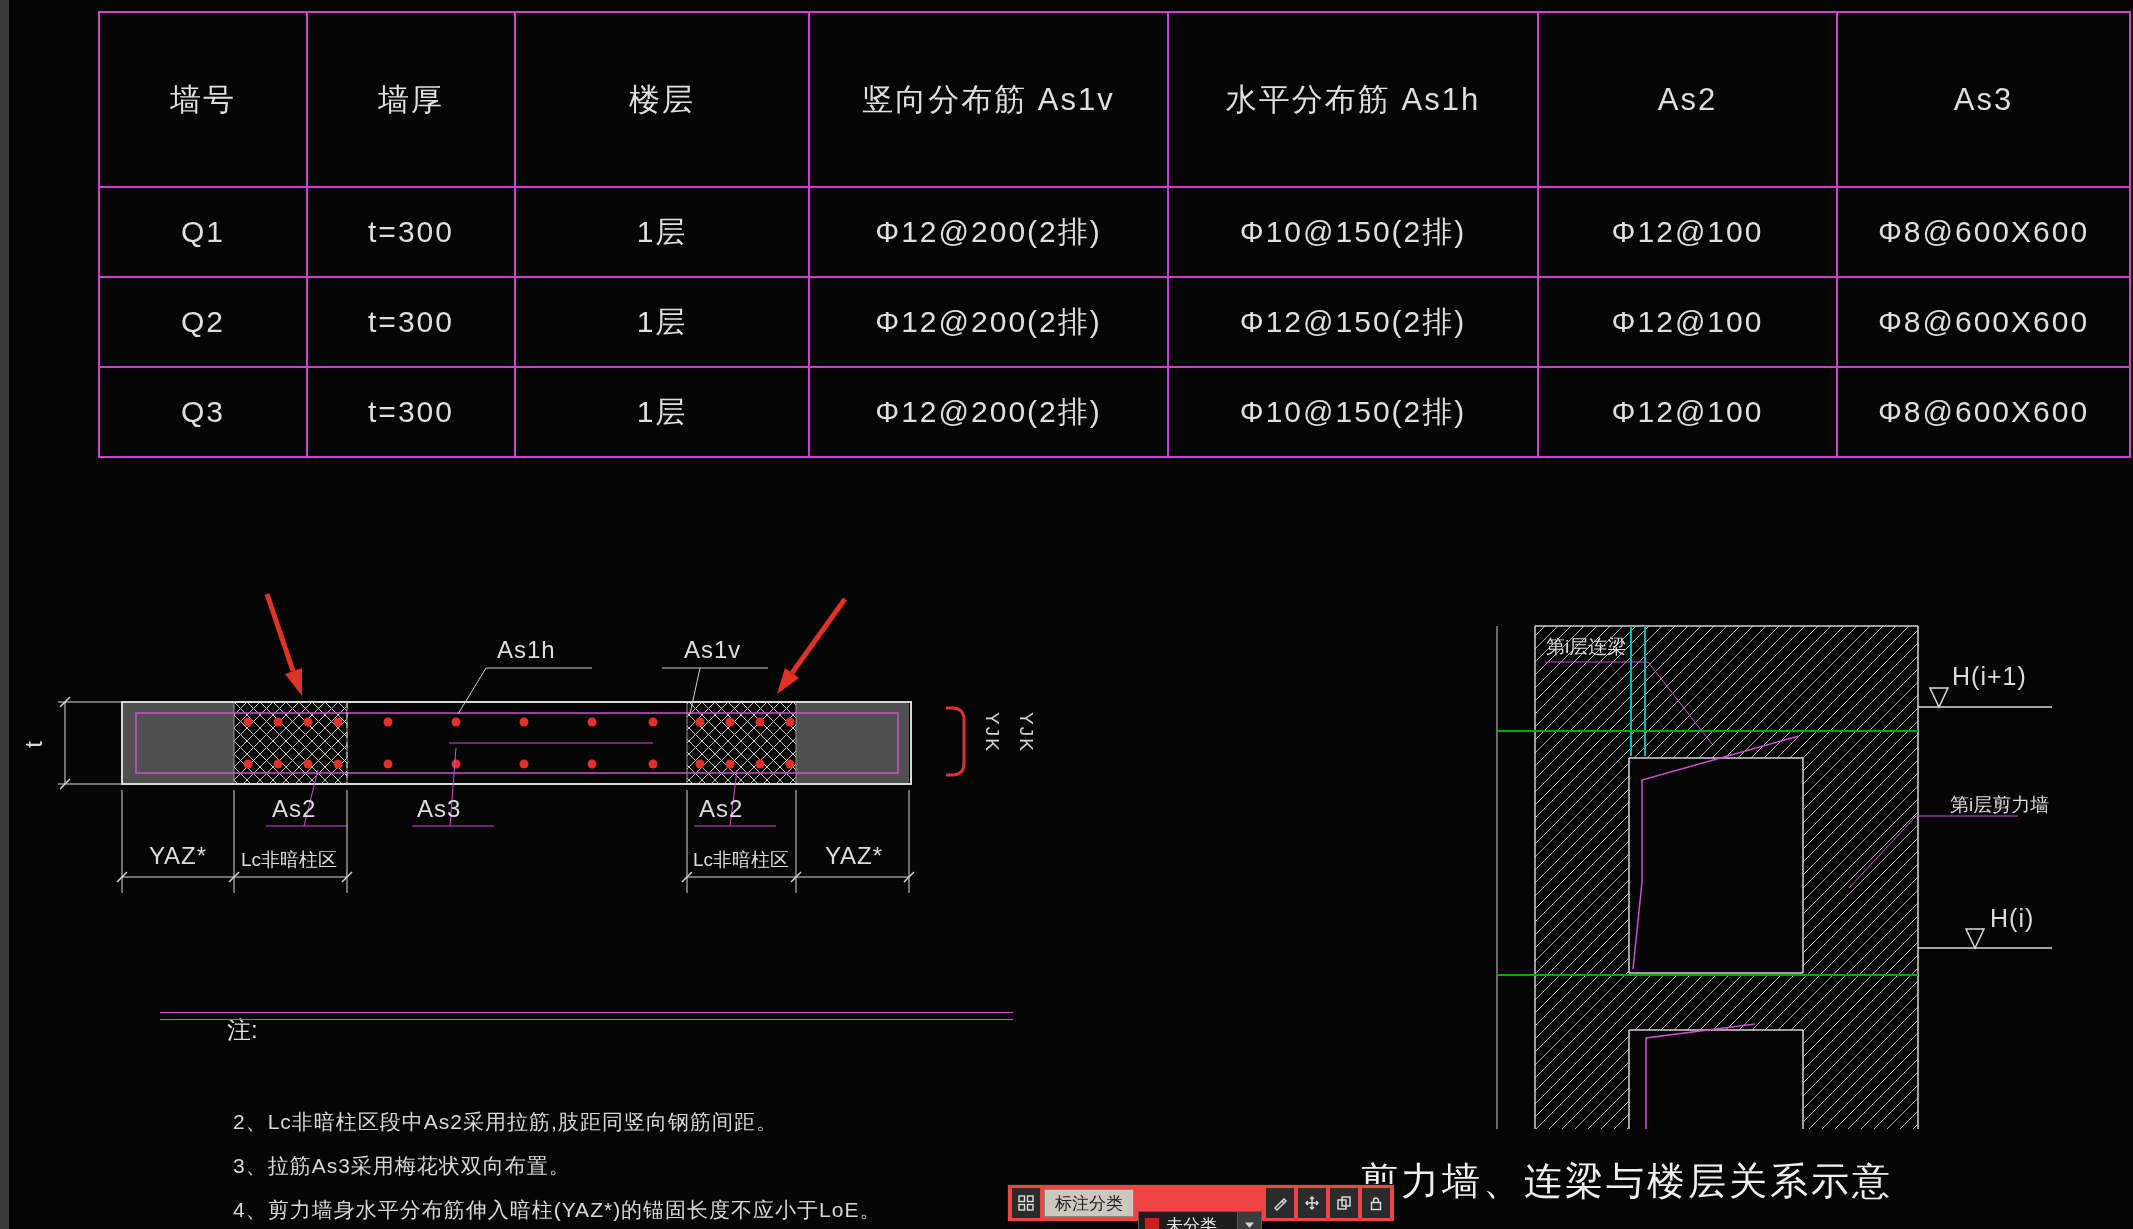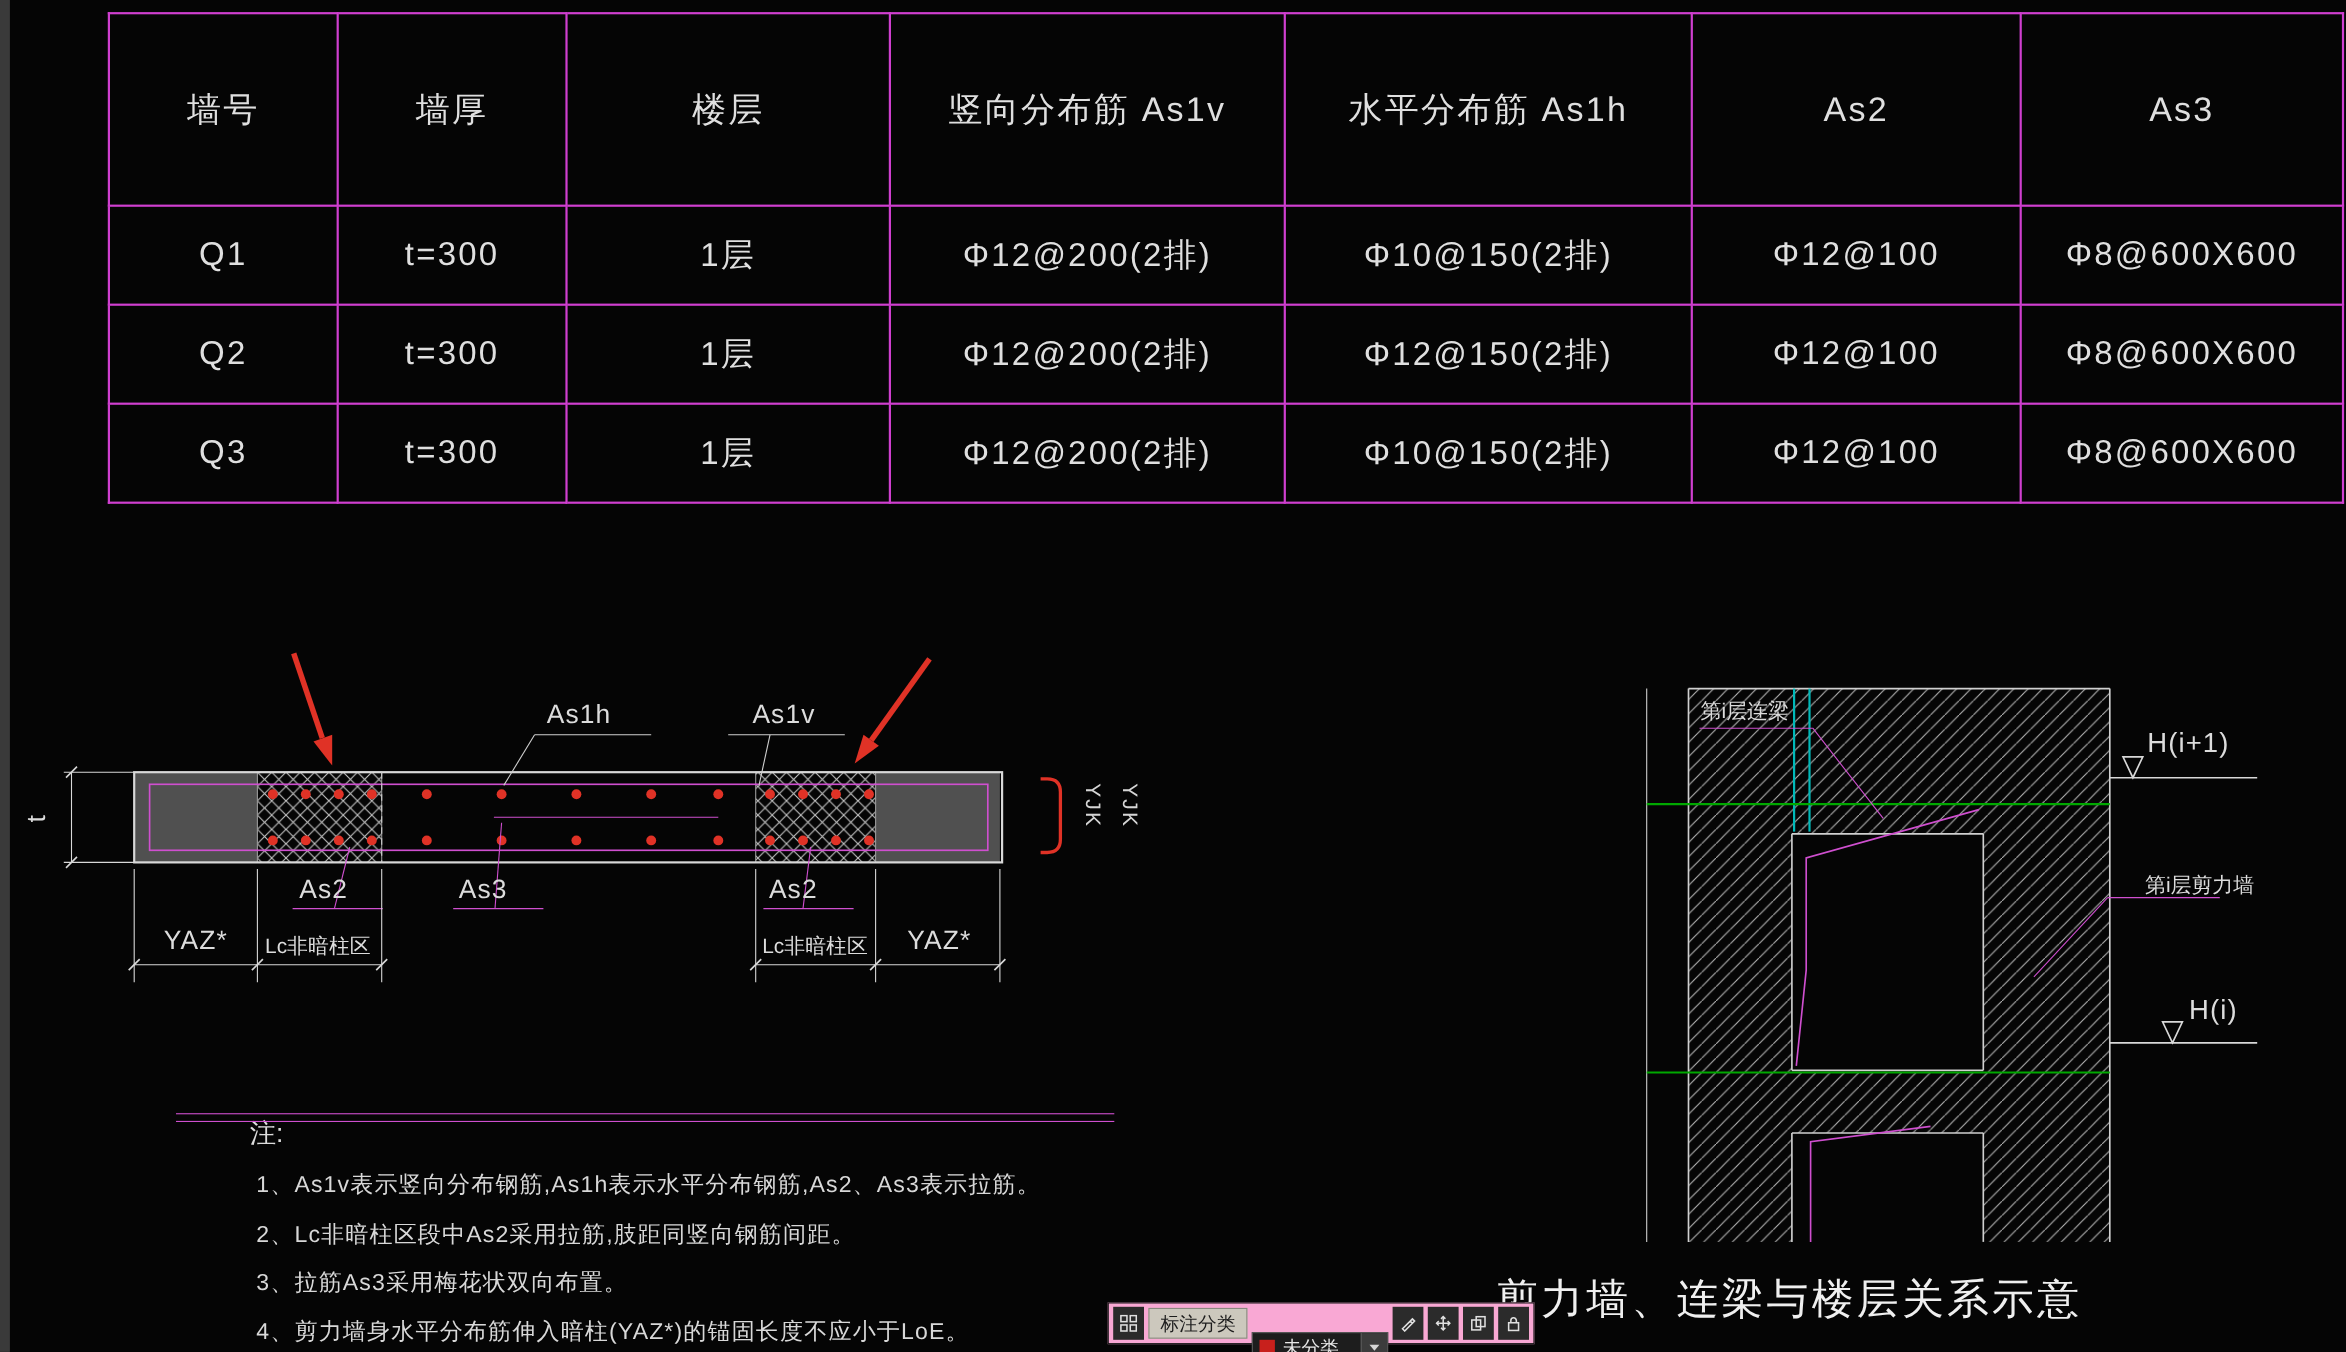--- a/index.html
+++ b/index.html
@@ -52,21 +52,21 @@
   #note-3{top:1196px;}
 
   #lbl-beam{left:1546px;top:634px;font-size:19px;letter-spacing:0;}
   #lbl-wall{left:1950px;top:792px;font-size:19px;letter-spacing:0;}
   #lbl-hi1{left:1952px;top:662px;font-size:25px;}
   #lbl-hi{left:1990px;top:904px;font-size:25px;}
 
   
   #toolbar{
     position:absolute;left:1007px;top:1184px;width:388px;height:38px;
-    background:#f9a8d4;border:1px solid #161616;box-sizing:border-box;
+    background:#ef4444;border:1px solid #161616;box-sizing:border-box;
     display:flex;align-items:center;gap:4px;padding:0 4px;
   }
   .tb-icon-btn{
     width:30px;height:30px;background:#2b2b2b;border:none;display:flex;
     align-items:center;justify-content:center;padding:0;cursor:pointer;
   }
   .tb-label-btn{
     height:28px;padding:0 10px;background:#ccc8bd;color:#1d1d1d;
     border:1px solid #8b897f;font-size:17px;font-family:inherit;cursor:pointer;white-space:nowrap;
   }
@@ -303,21 +303,20 @@
   <div class="lbl" id="lbl-as2-right">As2</div>
   <div class="lbl" id="lbl-t">t</div>
   <div class="lbl" id="lbl-yaz-left">YAZ*</div>
   <div class="lbl" id="lbl-lc-left">Lc非暗柱区</div>
   <div class="lbl" id="lbl-lc-right">Lc非暗柱区</div>
   <div class="lbl" id="lbl-yaz-right">YAZ*</div>
   <div class="vtext" id="vtext1">YJK</div>
   <div class="vtext" id="vtext2">YJK</div>
 
   <div id="notes-heading">注:</div>
-  <div class="note" id="note-0">1、As1v表示竖向分布钢筋,As1h表示水平分布钢筋,As2、As3表示拉筋。</div>
   <div class="note" id="note-1">2、Lc非暗柱区段中As2采用拉筋,肢距同竖向钢筋间距。</div>
   <div class="note" id="note-2">3、拉筋As3采用梅花状双向布置。</div>
   <div class="note" id="note-3">4、剪力墙身水平分布筋伸入暗柱(YAZ*)的锚固长度不应小于LoE。</div>
 
   <div style="position:absolute;left:160px;top:1012px;width:853px;height:0;border-top:1.5px solid #cf4fcf;"></div>
   <div style="position:absolute;left:160px;top:1019px;width:853px;height:0;border-top:1.5px solid #cf4fcf;"></div>
 
   <div class="lbl" id="lbl-beam">第i层连梁</div>
   <div class="lbl" id="lbl-wall">第i层剪力墙</div>
   <div class="lbl" id="lbl-hi1">H(i+1)</div>

